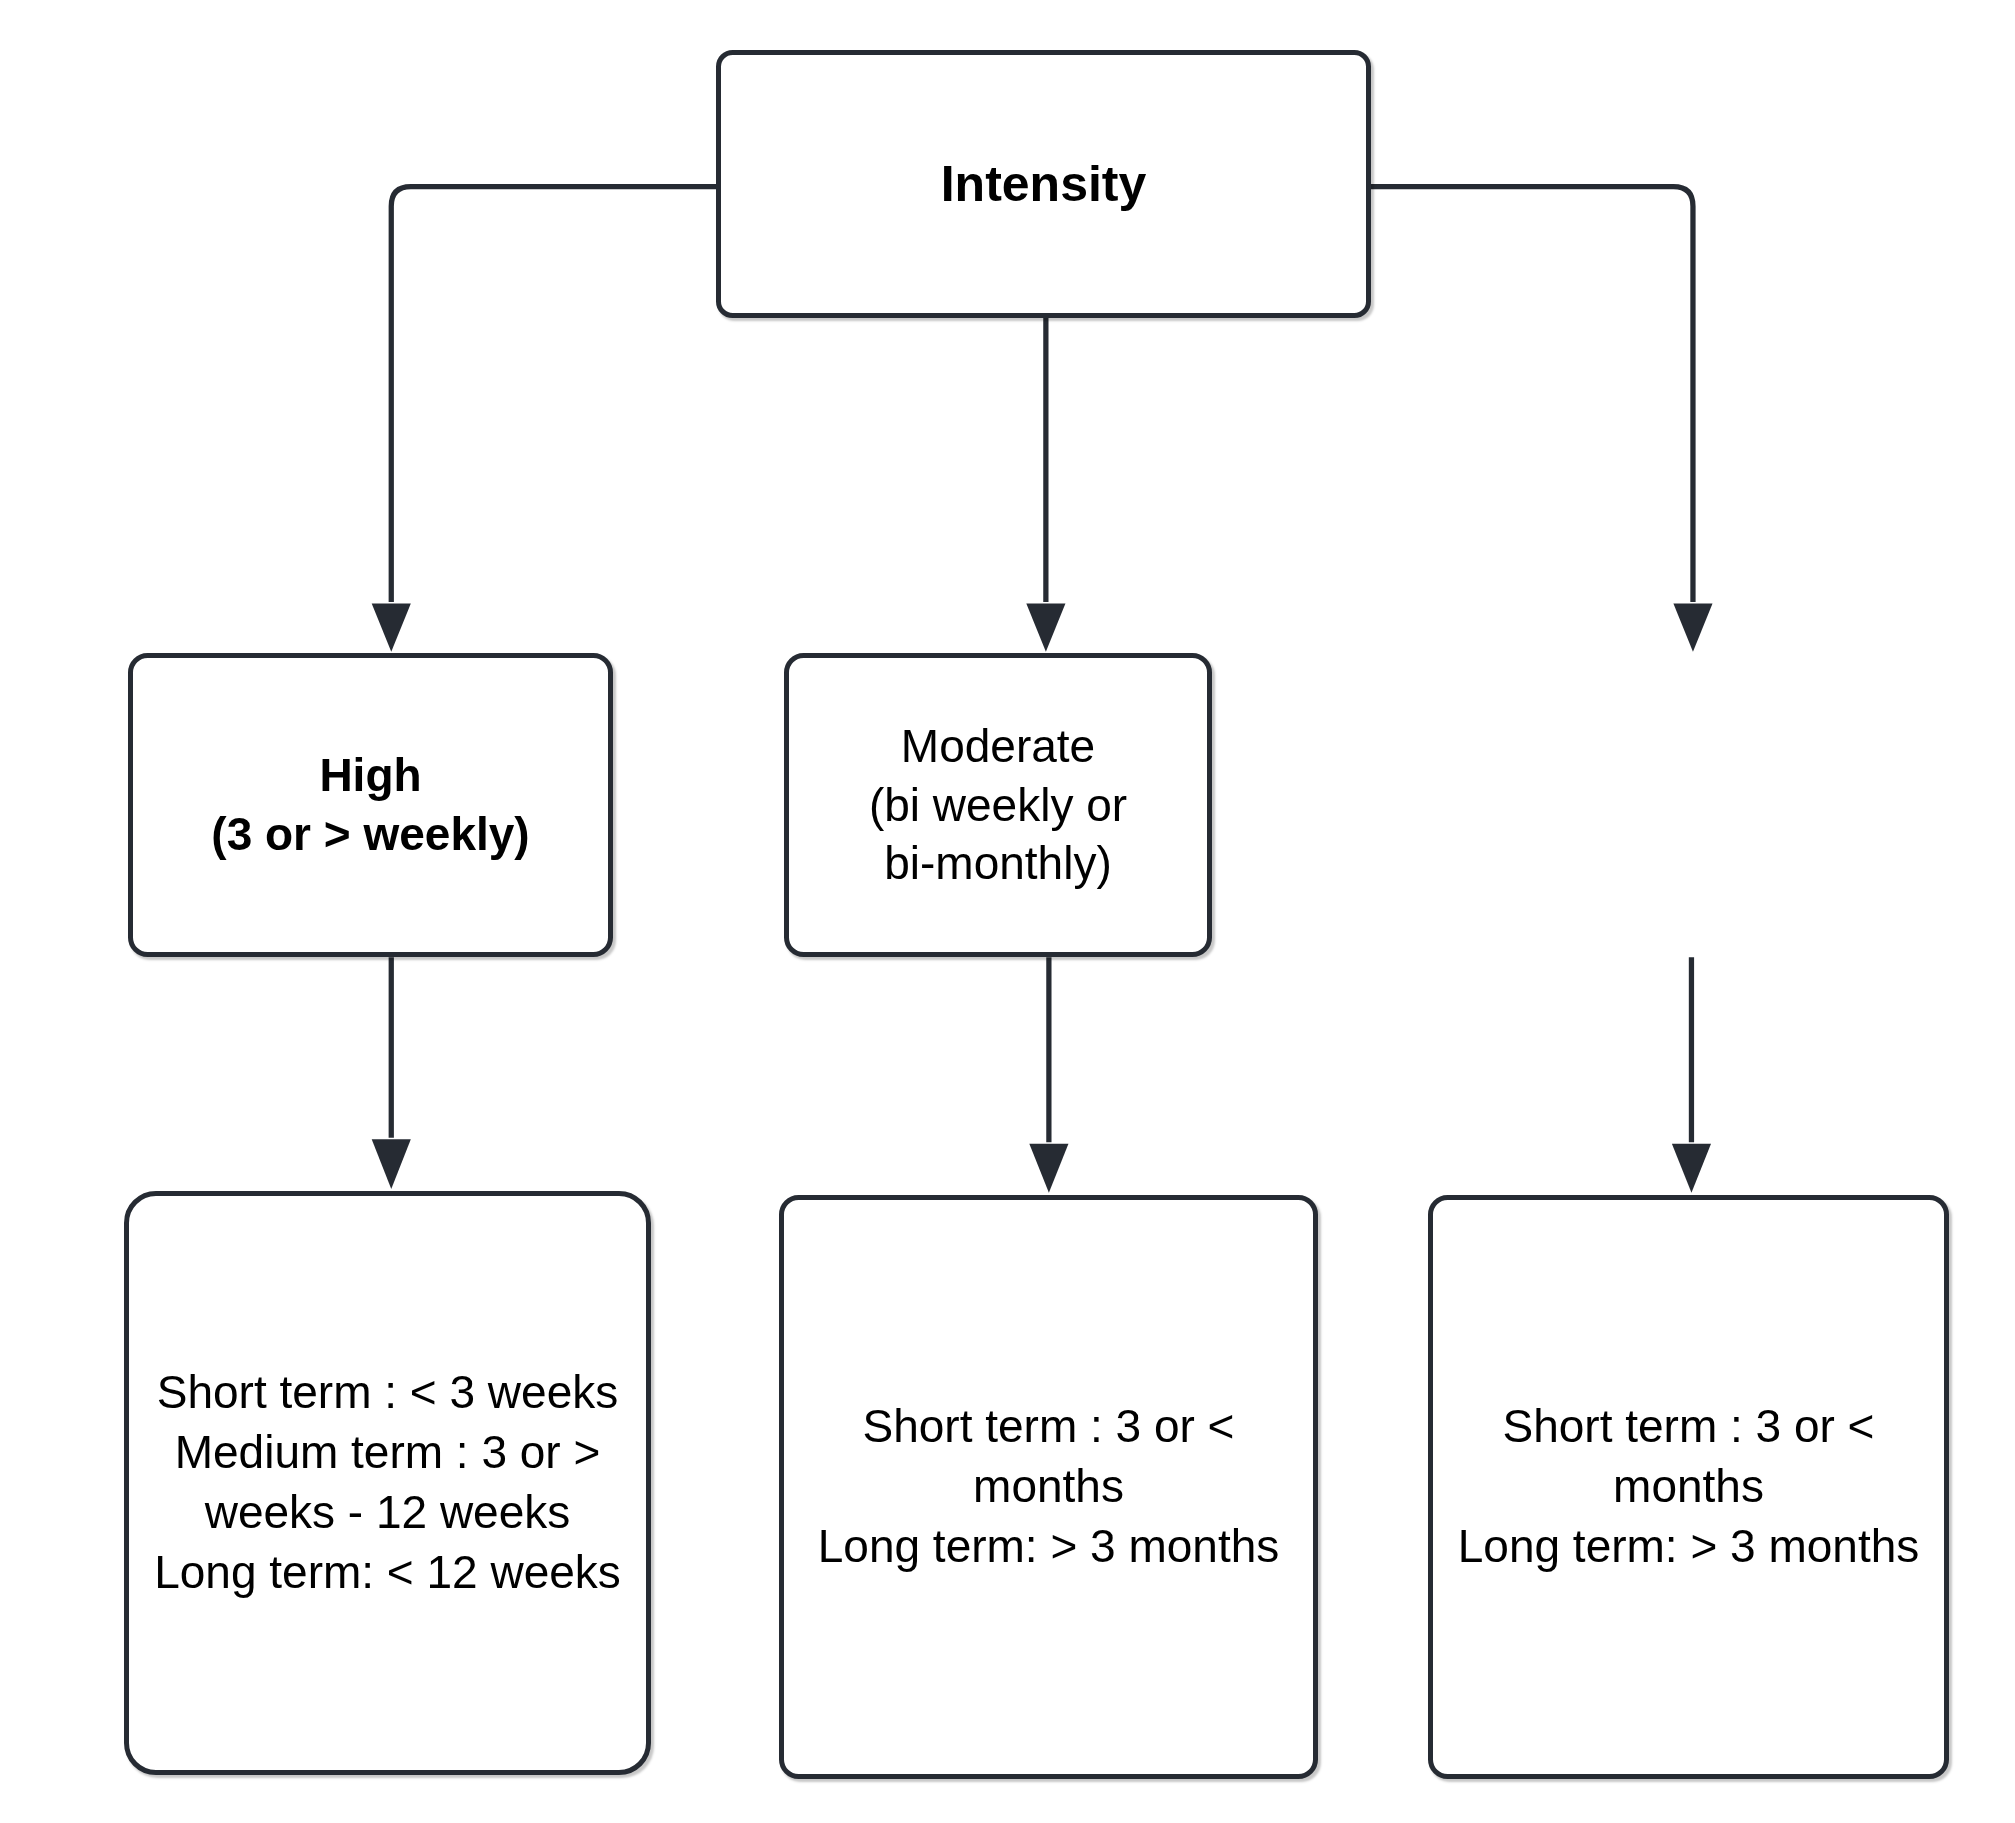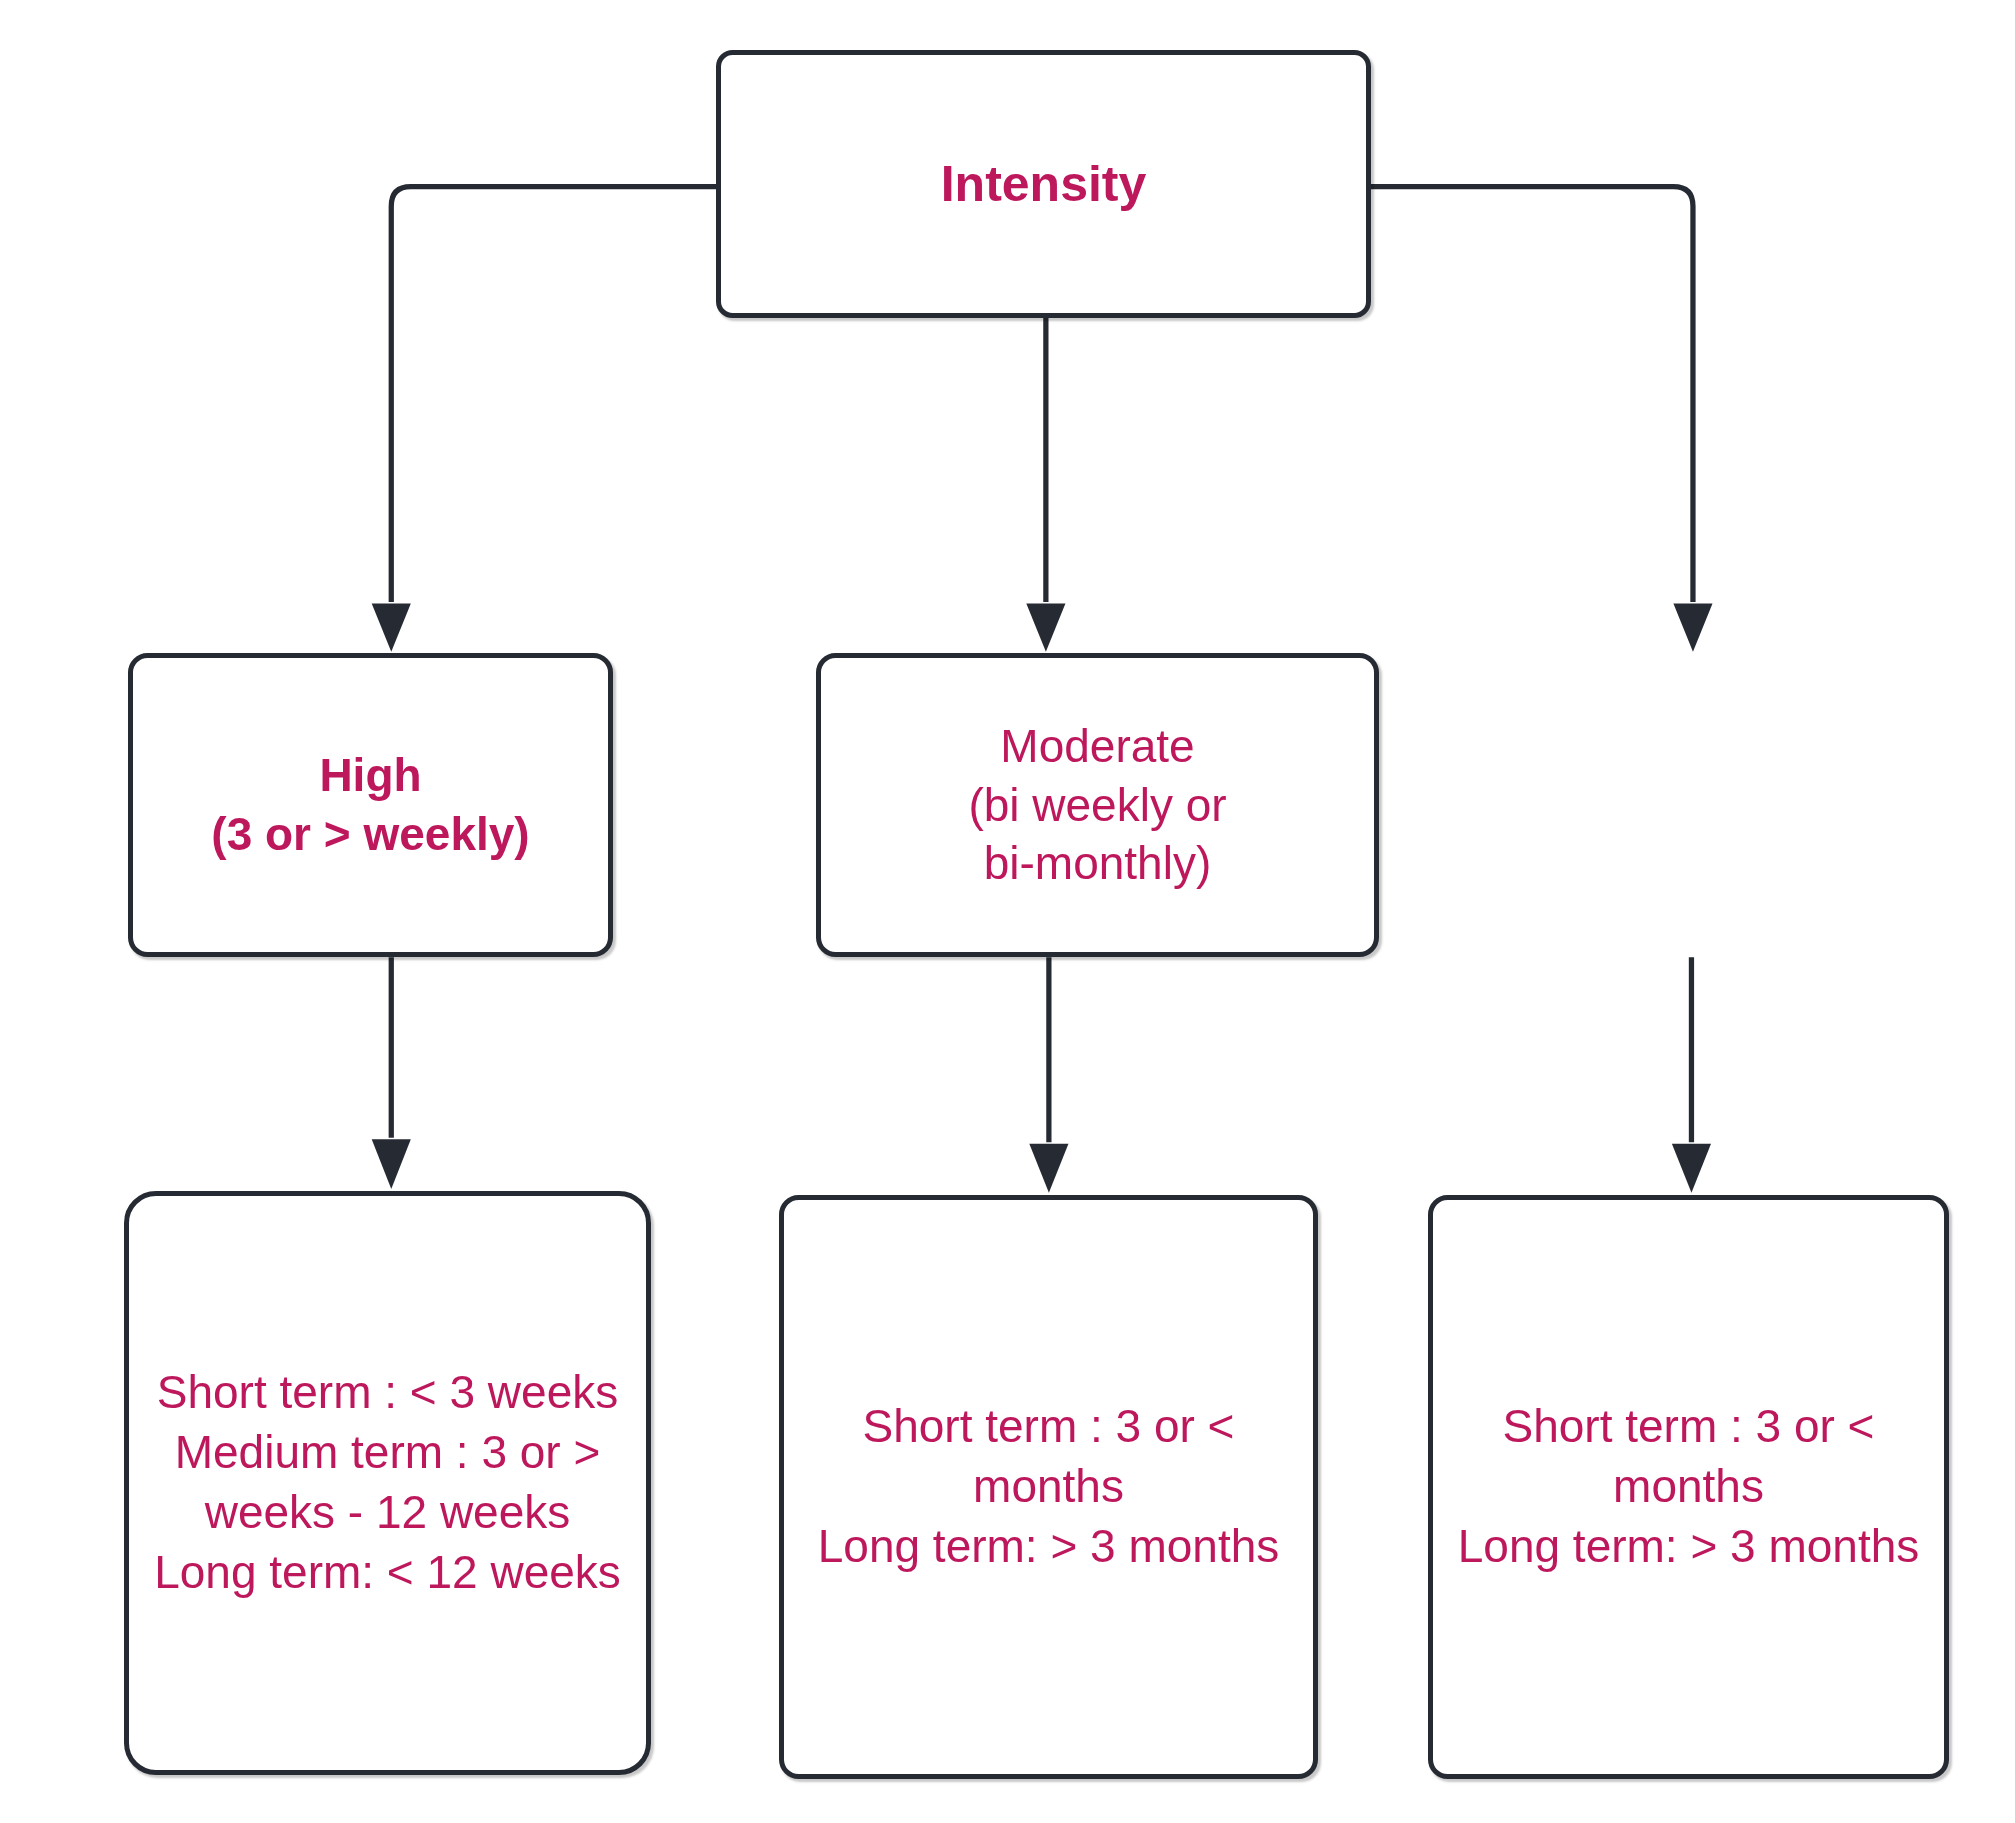--- a/index.html
+++ b/index.html
@@ -28,21 +28,21 @@
   .node {
     position: absolute;
     box-sizing: border-box;
     background: #ffffff;
     border: 5.3px solid #262b33;
     border-radius: 19.6px;
     display: flex;
     align-items: center;
     justify-content: center;
     text-align: center;
-    color: #be185d;
+    color: #000000;
     box-shadow: 2.3px 3px 2.3px rgba(0,0,0,0.22);
     z-index: 2;
   }
   .node .label {
     display: block;
     width: 100%;
     padding: 0 10.5px;
     box-sizing: border-box;
     white-space: pre-line;
   }
@@ -58,21 +58,21 @@
     font-size: 50px;
     font-weight: bold;
     line-height: 1.22;
   }
   
   .level-2 {
     top: 653px;
     height: 304px;
   }
   #node-high   { left: 128px;  width: 485px; font-weight: bold; }
-  #node-moderate { left: 816px; width: 563px; }
+  #node-moderate { left: 784px; width: 428px; }
   #node-low    { left: 1436px; width: 515px; }
   .level-2 .label {
     font-size: 46px;
     line-height: 1.28;
   }
   
   .level-3 {
     height: 584px;
   }
   #node-high-terms {

